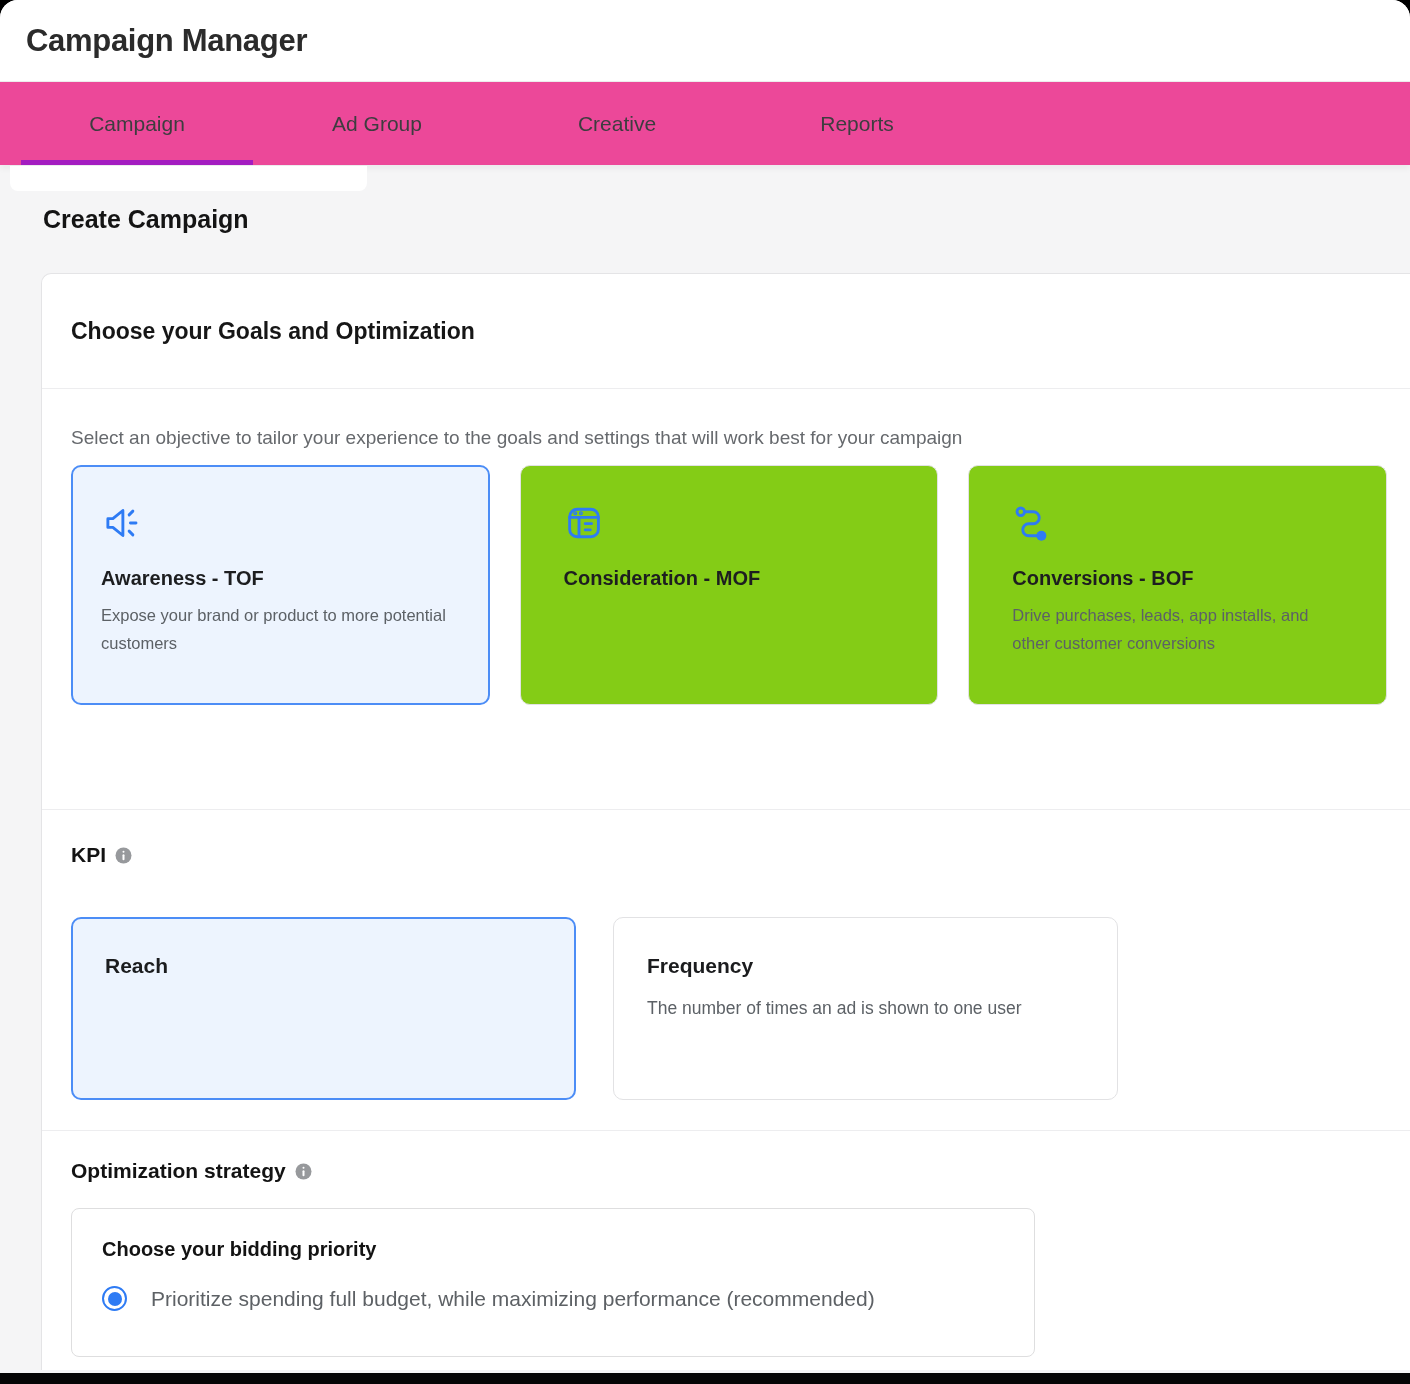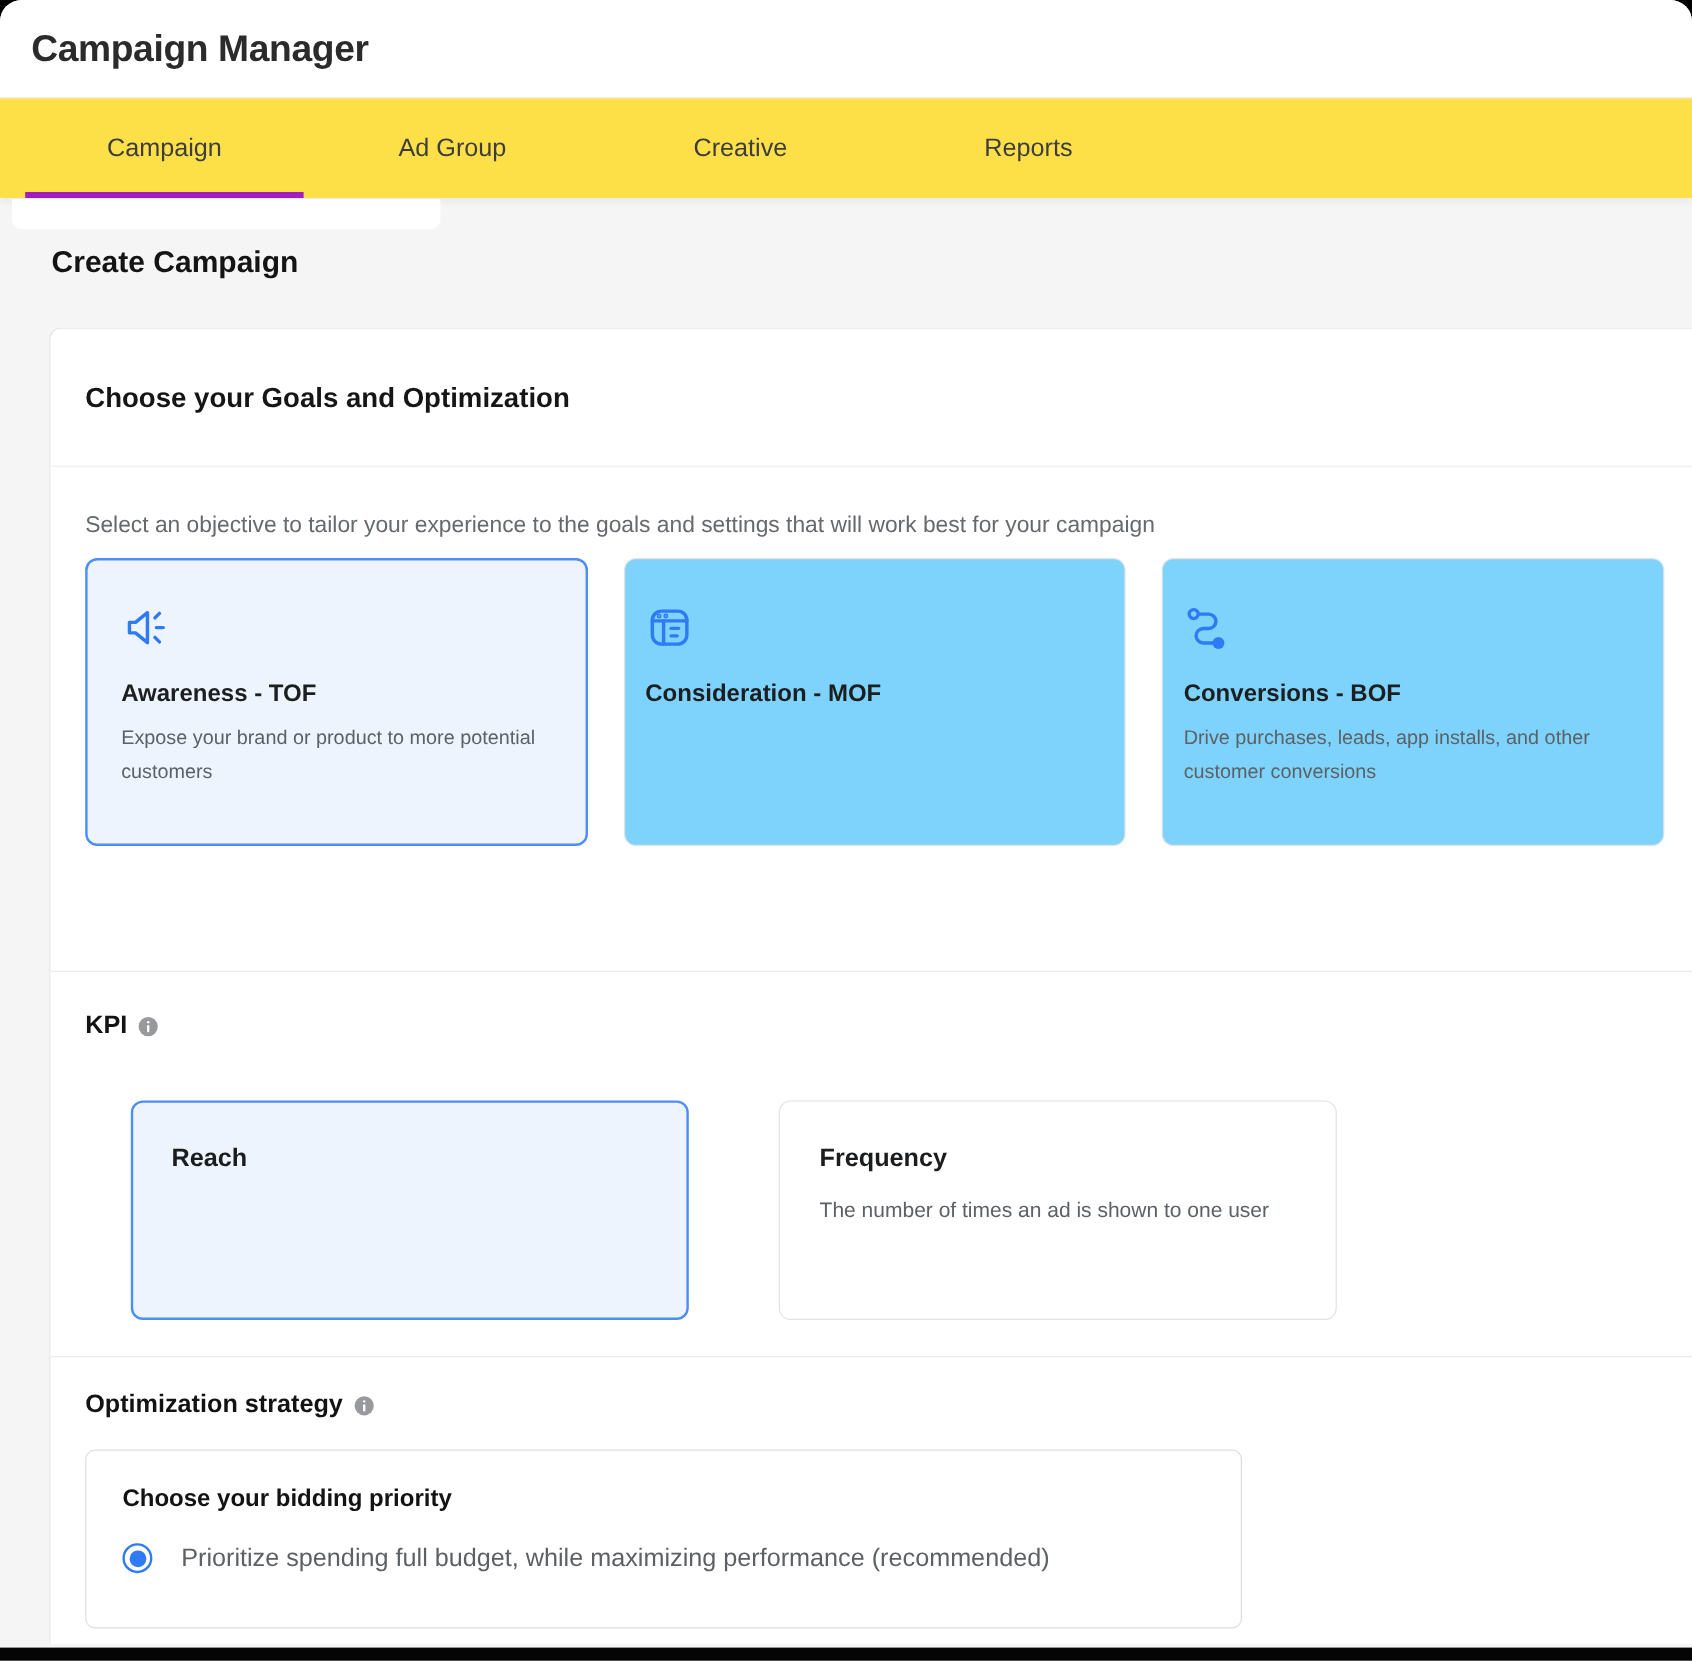--- a/index.html
+++ b/index.html
@@ -10,21 +10,21 @@
   }
   
   .app-header{
     height:82px; background:#ffffff; display:flex; align-items:center;
     padding-left:26px; border-bottom:1px solid #ececec; box-sizing:border-box;
   }
   .app-title{ font-size:31px; font-weight:700; color:#2b2b2b; letter-spacing:-0.3px; }
 
   
   .tabbar{
-    height:83px; background:#fde047; display:flex; align-items:stretch;
+    height:83px; background:#ec4899; display:flex; align-items:stretch;
     padding-left:21px; position:relative;
     box-shadow:0 4px 6px rgba(0,0,0,0.045);
   }
   .tab{
     width:232px; margin-right:8px; display:flex; align-items:center; justify-content:center;
     font-size:21px; color:#3d3d3f; cursor:pointer; position:relative;
   }
   .tab.active::after{
     content:""; position:absolute; left:0; right:0; bottom:0; height:5px;
     background:#a31cc0;
@@ -48,37 +48,37 @@
     padding-left:29px; box-sizing:border-box;
   }
   .card-title{ font-size:23px; font-weight:700; color:#161616; }
 
   
   .section{ padding:0 29px; box-sizing:border-box; }
   .section.objectives{ height:421px; border-bottom:1px solid #ededef; }
   .objective-prompt{ padding-top:38px; font-size:19px; color:#66696d; }
   .obj-row{ margin-top:16px; display:flex; gap:30px; }
   .obj-card{
-    width:420px; height:240px; background:#7dd3fc; border:1px solid #e2e2e4;
-    border-radius:10px; box-sizing:border-box; padding:37px 17px; cursor:pointer;
+    width:420px; height:240px; background:#84cc16; border:1px solid #e2e2e4;
+    border-radius:10px; box-sizing:border-box; padding:37px 43px; cursor:pointer;
   }
   .obj-card.selected{ border:2px solid #4c8df6; background:#edf4fe; padding:36px 28px; }
   .obj-icon{ height:40px; display:flex; align-items:flex-start; }
   .obj-title{ margin-top:24px; font-size:20px; font-weight:700; color:#1d1e20; }
   .obj-desc{ margin-top:11px; font-size:16.5px; line-height:28px; color:#5c6166; max-width:345px; }
 
   
   .section.kpi{ height:321px; border-bottom:1px solid #ededef; }
   .label-row{ display:flex; align-items:center; gap:9px; }
   .kpi .label-row{ padding-top:33px; }
   .section-label{ font-size:21px; font-weight:700; color:#131313; }
   .kpi-row{ margin-top:50px; display:flex; gap:37px; }
   .kpi-card{
-    width:465px; height:183px; background:#fff; border:1px solid #e2e2e4;
-    border-radius:10px; box-sizing:border-box; padding:36px 33px; cursor:pointer;margin-left:38px;
+    width:505px; height:183px; background:#fff; border:1px solid #e2e2e4;
+    border-radius:10px; box-sizing:border-box; padding:36px 33px; cursor:pointer;
   }
   .kpi-card.selected{ border:2px solid #4c8df6; background:#edf4fe; padding:35px 32px; }
   .kpi-title{ font-size:21px; font-weight:700; color:#1b1c1e; }
   .kpi-desc{ margin-top:14px; font-size:17.5px; line-height:32px; color:#5c6166; max-width:455px; }
 
   
   .opt .label-row{ padding-top:28px; }
   .bidding-box{
     margin-top:25px; width:964px; height:149px; border:1px solid #dededf;
     border-radius:8px; box-sizing:border-box; padding:29px 30px; background:#fff;

